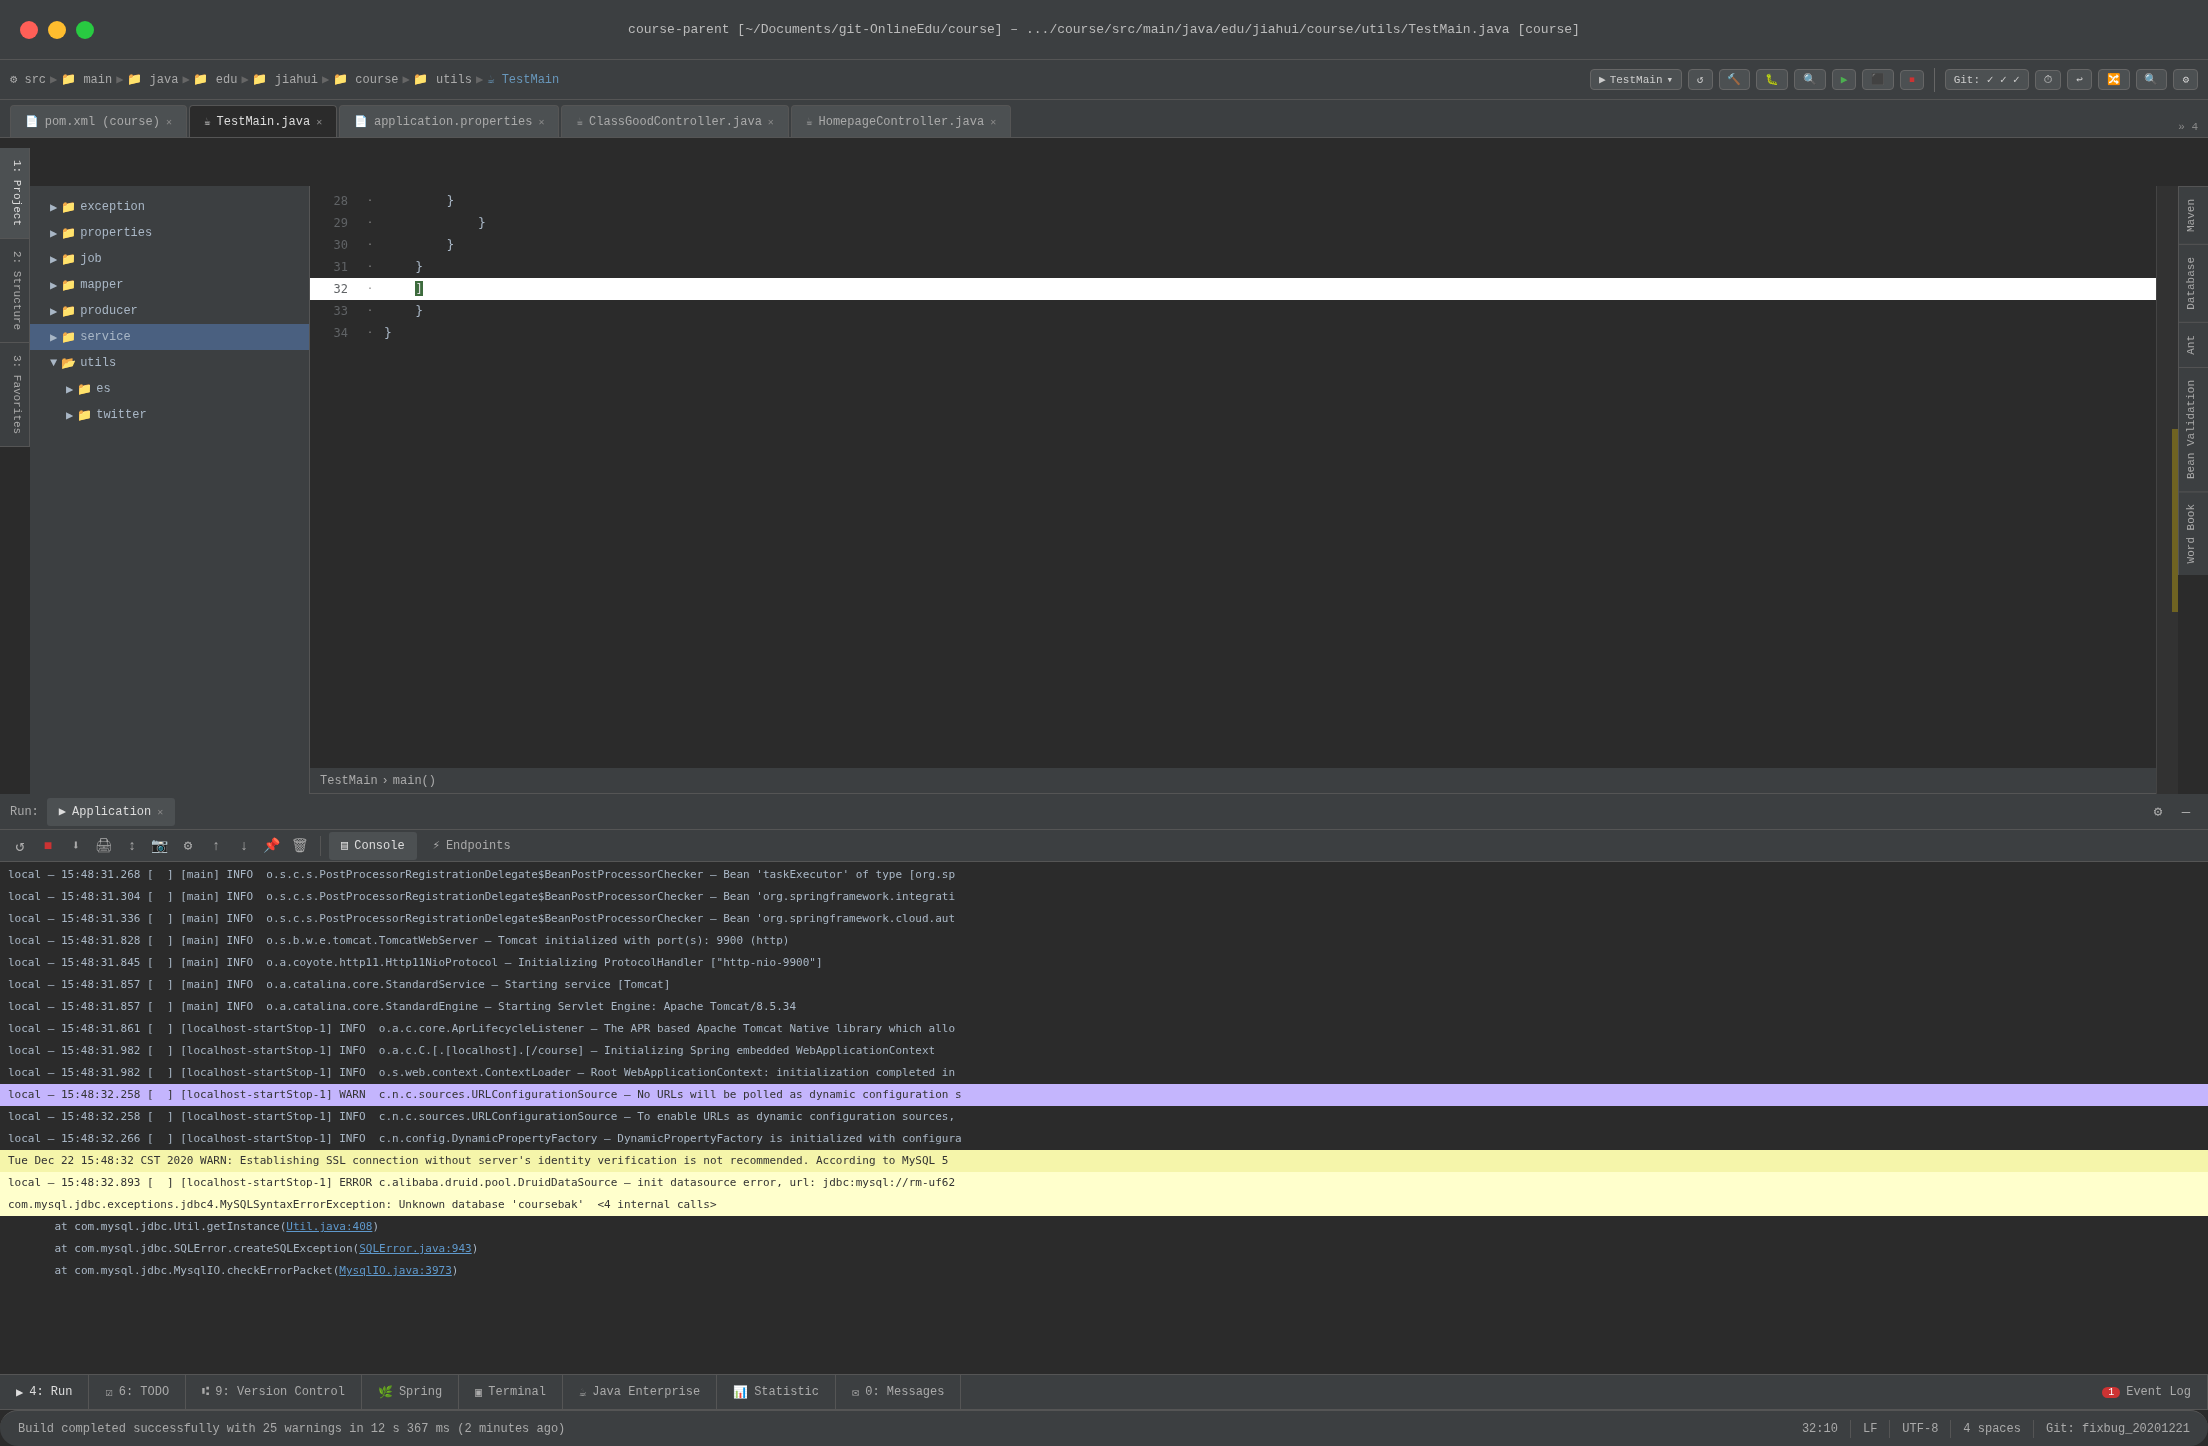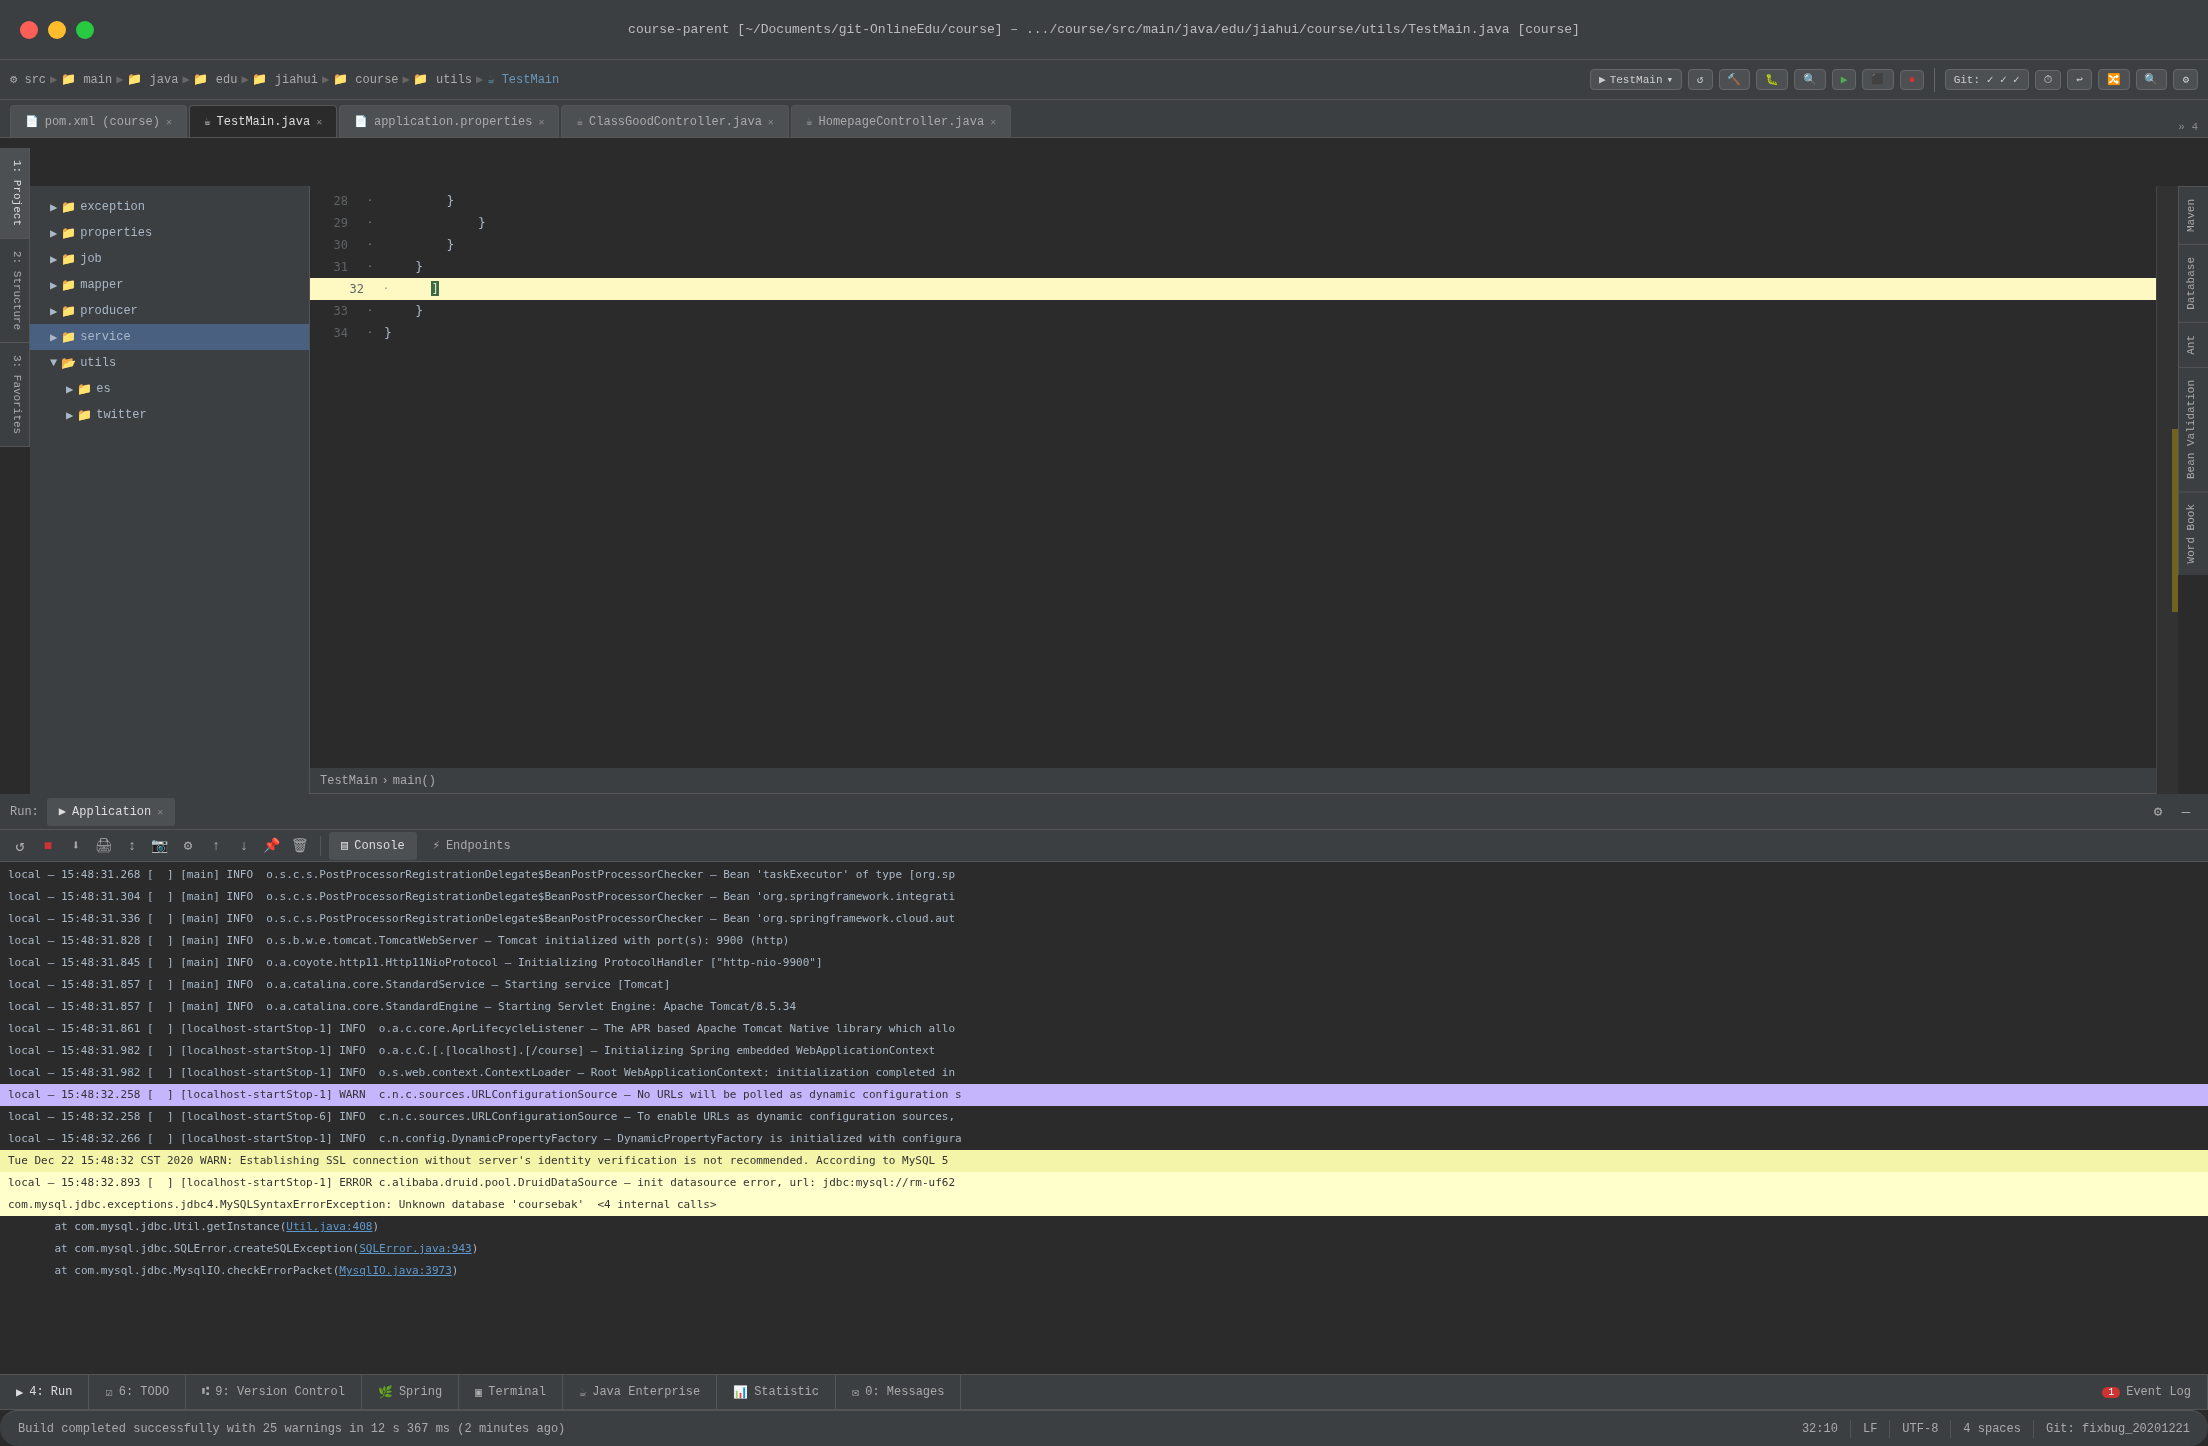--- a/index.html
+++ b/index.html
@@ -164,21 +164,21 @@
       justify-content: center;
       color: #888;
       font-size: 10px;
     }
     .line-content {
       flex: 1;
       padding-left: 4px;
       white-space: pre;
       color: #a9b7c6;
     }
-    .line-highlight { background: #fef9c3; padding-left: 16px; }
+    .line-highlight { background: #ffffff; }
 
     .run-bar {
       height: 36px;
       background: #3c3f41;
       display: flex;
       align-items: center;
       padding: 0 10px;
       gap: 8px;
       border-bottom: 1px solid #555;
     }
@@ -615,21 +615,21 @@
     <div class="log-line">local – 15:48:31.304 [  ] [main] INFO  o.s.c.s.PostProcessorRegistrationDelegate$BeanPostProcessorChecker – Bean 'org.springframework.integrati</div>
     <div class="log-line">local – 15:48:31.336 [  ] [main] INFO  o.s.c.s.PostProcessorRegistrationDelegate$BeanPostProcessorChecker – Bean 'org.springframework.cloud.aut</div>
     <div class="log-line">local – 15:48:31.828 [  ] [main] INFO  o.s.b.w.e.tomcat.TomcatWebServer – Tomcat initialized with port(s): 9900 (http)</div>
     <div class="log-line">local – 15:48:31.845 [  ] [main] INFO  o.a.coyote.http11.Http11NioProtocol – Initializing ProtocolHandler ["http-nio-9900"]</div>
     <div class="log-line">local – 15:48:31.857 [  ] [main] INFO  o.a.catalina.core.StandardService – Starting service [Tomcat]</div>
     <div class="log-line">local – 15:48:31.857 [  ] [main] INFO  o.a.catalina.core.StandardEngine – Starting Servlet Engine: Apache Tomcat/8.5.34</div>
     <div class="log-line">local – 15:48:31.861 [  ] [localhost-startStop-1] INFO  o.a.c.core.AprLifecycleListener – The APR based Apache Tomcat Native library which allo</div>
     <div class="log-line">local – 15:48:31.982 [  ] [localhost-startStop-1] INFO  o.a.c.C.[.[localhost].[/course] – Initializing Spring embedded WebApplicationContext</div>
     <div class="log-line">local – 15:48:31.982 [  ] [localhost-startStop-1] INFO  o.s.web.context.ContextLoader – Root WebApplicationContext: initialization completed in</div>
     <div class="log-line warn">local – 15:48:32.258 [  ] [localhost-startStop-1] WARN  c.n.c.sources.URLConfigurationSource – No URLs will be polled as dynamic configuration s</div>
-    <div class="log-line">local – 15:48:32.258 [  ] [localhost-startStop-6] INFO  c.n.c.sources.URLConfigurationSource – To enable URLs as dynamic configuration sources,</div>
+    <div class="log-line">local – 15:48:32.258 [  ] [localhost-startStop-1] INFO  c.n.c.sources.URLConfigurationSource – To enable URLs as dynamic configuration sources,</div>
     <div class="log-line">local – 15:48:32.266 [  ] [localhost-startStop-1] INFO  c.n.config.DynamicPropertyFactory – DynamicPropertyFactory is initialized with configura</div>
     <div class="log-line highlight-warn">Tue Dec 22 15:48:32 CST 2020 WARN: Establishing SSL connection without server's identity verification is not recommended. According to MySQL 5</div>
     <div class="log-line error">local – 15:48:32.893 [  ] [localhost-startStop-1] ERROR c.alibaba.druid.pool.DruidDataSource – init datasource error, url: jdbc:mysql://rm-uf62</div>
     <div class="log-line error">com.mysql.jdbc.exceptions.jdbc4.MySQLSyntaxErrorException: Unknown database 'coursebak'  &lt;4 internal calls&gt;</div>
     <div class="log-line stack">    at com.mysql.jdbc.Util.getInstance(<span class="link-text">Util.java:408</span>)</div>
     <div class="log-line stack">    at com.mysql.jdbc.SQLError.createSQLException(<span class="link-text">SQLError.java:943</span>)</div>
     <div class="log-line stack">    at com.mysql.jdbc.MysqlIO.checkErrorPacket(<span class="link-text">MysqlIO.java:3973</span>)</div>
   </div>
 </div>
 

